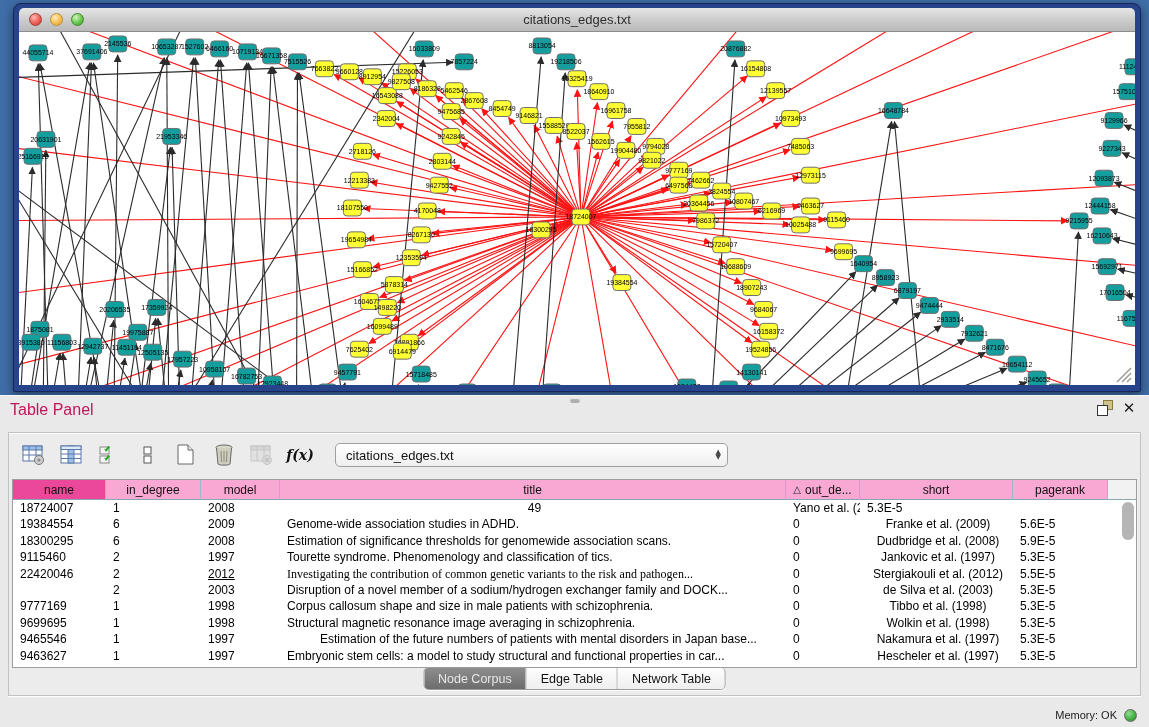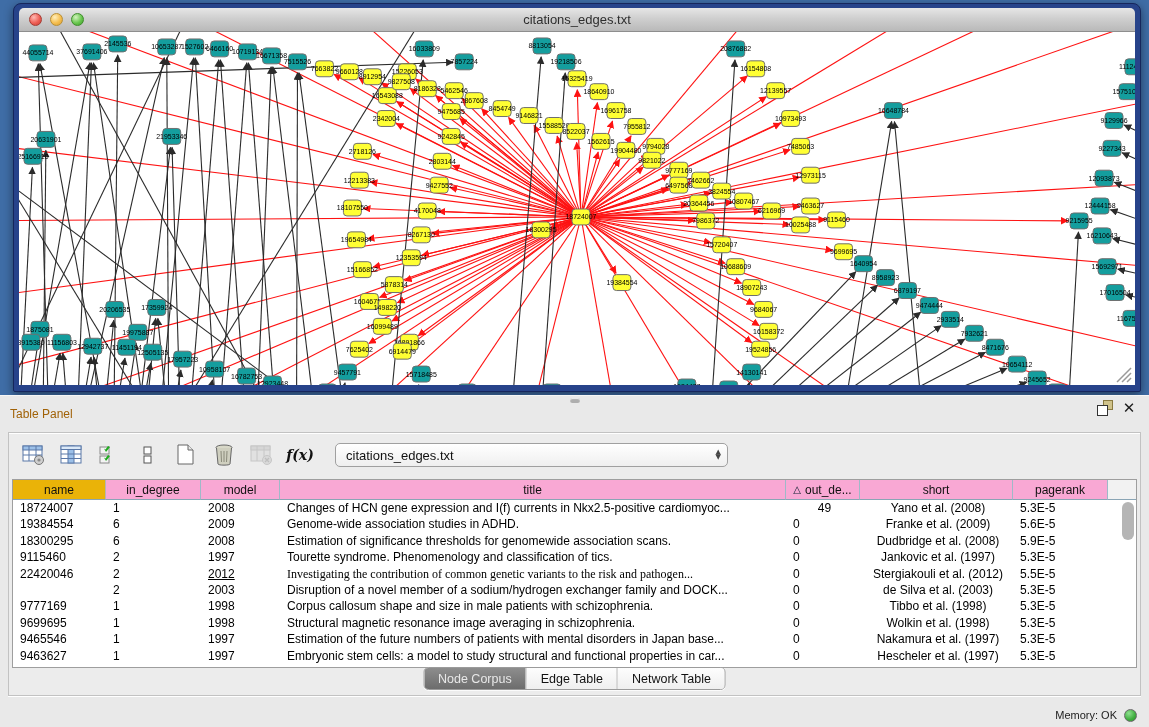--- a/index.html
+++ b/index.html
@@ -15,21 +15,21 @@
   .tl{width:13px;height:13px;border-radius:50%;margin-left:8px;box-sizing:border-box;}
   .tl.red{background:radial-gradient(circle at 35% 30%,#ffb9b2,#ee5f55 55%,#c93c32);border:1px solid #a53b33;margin-left:10px;}
   .tl.yel{background:radial-gradient(circle at 35% 30%,#ffeebb,#f6be4f 55%,#d89e33);border:1px solid #b98f35;}
   .tl.grn{background:radial-gradient(circle at 35% 30%,#d2f2bd,#69c74f 55%,#3f9a2b);border:1px solid #3e8d2b;}
   .win-title{position:absolute;left:0;right:0;text-align:center;font-size:13px;color:#2e2e2e;}
   .canvas{flex:1;background:#ffffff;position:relative;overflow:hidden;}
   .canvas svg{position:absolute;left:0;top:0;width:100%;height:100%;}
   
   .table-panel{position:absolute;left:0;top:395px;width:1149px;height:332px;background:#e9e9e9;border-top:1px solid #f6f6f6;}
   .panel-head{position:relative;height:24px;}
-  .panel-title{position:absolute;left:10px;top:5px;font-size:12px;color:#a16207;margin-top:6px;}
+  .panel-title{position:absolute;left:10px;top:5px;font-size:16px;color:#be185d;}
   .splitter-notch{position:absolute;left:50%;top:2px;transform:translateX(-50%);width:10px;height:5px;border-radius:3px;background:#aeaeae;box-shadow:inset 0 1px 1px rgba(255,255,255,.8);cursor:row-resize;}
   .panel-btn{position:absolute;top:4px;width:16px;height:16px;cursor:pointer;}
   .float-btn{right:36px;}
   .float-btn .sq1{position:absolute;left:6px;top:0;width:8px;height:8px;border:1px solid #8a7a40;background:#cfc28a;}
   .float-btn .sq2{position:absolute;left:0;top:5px;width:9px;height:9px;border:1px solid #333;background:#fff;}
   .close-btn{right:12px;font-size:15px;font-weight:bold;color:#1a1a1a;font-family:"DejaVu Sans",sans-serif;line-height:16px;text-align:center;}
   .content-box{position:absolute;left:8px;top:36px;width:1133px;height:264px;box-sizing:border-box;
     background:#ececec;border:1px solid #c2c2c2;box-shadow:inset 0 1px 0 #fff,0 1px 0 #fff;}
   
   .toolbar{position:absolute;left:0;top:0;height:44px;width:100%;display:flex;align-items:center;}
@@ -39,21 +39,21 @@
   .fx-glyph{font-family:"DejaVu Serif",serif;font-style:italic;font-weight:bold;font-size:14px;color:#111;}
   .combo{margin-left:20px;width:393px;height:24px;box-sizing:border-box;border:1px solid #a0a0a0;border-radius:5px;
     background:linear-gradient(#ffffff,#efefef);display:flex;align-items:center;padding:0 6px 0 10px;cursor:pointer;box-shadow:inset 0 1px 0 #fff;}
   .combo-value{flex:1;font-size:13px;color:#111;}
   .combo-arrows{display:flex;flex-direction:column;line-height:5px;font-size:7px;color:#444;font-family:"DejaVu Sans",sans-serif;text-align:center;}
   
   .table-wrap{position:absolute;left:3px;top:46px;width:1125px;height:189px;box-sizing:border-box;background:#fff;border:1px solid #9e9e9e;overflow:hidden;}
   .grid-row{display:grid;grid-template-columns:93px 95px 79px 506px 74px 153px 95px 1fr;}
   .thead .cell{height:20px;box-sizing:border-box;background:#f9a8d4;border-right:1px solid #9fb9c8;border-bottom:1px solid #8aa5b5;
     font-size:12px;color:#111;display:flex;align-items:center;justify-content:center;cursor:pointer;}
-  .thead .cell.sel{background:#eab308;border-right:1px solid #b5b5b5;}
+  .thead .cell.sel{background:#ec4899;border-right:1px solid #b5b5b5;}
   .thead .cell.filler{background:#f2f2f2;border-right:none;cursor:default;}
   .tbody .grid-row{height:16.4px;cursor:default;}
   .tbody .cell{font-size:12px;color:#000;white-space:nowrap;overflow:hidden;padding:1px 4px 0 7px;box-sizing:border-box;}
   .sort-glyph{font-family:"DejaVu Sans",sans-serif;font-size:10px;margin-right:4px;color:#123;}
   .vscroll{position:absolute;right:2px;top:22px;width:12px;height:160px;}
   .vthumb{position:absolute;left:0;top:0;width:12px;height:38px;border-radius:6px;background:#b5b5b5;cursor:pointer;}
   
   .tabs{position:absolute;left:50%;bottom:5px;transform:translateX(-50%);display:flex;height:21px;
     border:1px solid #9b9b9b;border-radius:5px;overflow:hidden;background:#f7f7f7;box-shadow:0 1px 0 rgba(255,255,255,.8);}
   .tab{padding:0 14px;font-size:12.5px;display:flex;align-items:center;color:#111;cursor:pointer;border-left:1px solid #bdbdbd;background:linear-gradient(#fdfdfd,#efefef);}
@@ -874,21 +874,20 @@
             <div class="cell"><span class="sort-glyph">△</span>out_de...</div>
             <div class="cell">short</div>
             <div class="cell">pagerank</div>
             <div class="cell filler"></div>
           </div>
         <div class="tbody" id="tbody">
             <div class="grid-row">
               <div class="cell" style="text-align: left;">18724007</div>
               <div class="cell" style="text-align: left;">1</div>
               <div class="cell" style="text-align: left;">2008</div>
-              <div class="cell" style="text-align: left;">Changes of HCN gene expression and I(f) currents in Nkx2.5-positive cardiomyoc...</div>
               <div class="cell" style="text-align: center;">49</div>
               <div class="cell" style="text-align: center;">Yano et al. (2008)</div>
               <div class="cell" style="text-align: left;">5.3E-5</div>
               <div class="cell"></div>
             </div>
             <div class="grid-row">
               <div class="cell" style="text-align: left;">19384554</div>
               <div class="cell" style="text-align: left;">6</div>
               <div class="cell" style="text-align: left;">2009</div>
               <div class="cell" style="text-align: left;">Genome-wide association studies in ADHD.</div>
@@ -954,21 +953,21 @@
               <div class="cell" style="text-align: left;">Structural magnetic resonance image averaging in schizophrenia.</div>
               <div class="cell" style="text-align: left;">0</div>
               <div class="cell" style="text-align: center;">Wolkin et al. (1998)</div>
               <div class="cell" style="text-align: left;">5.3E-5</div>
               <div class="cell"></div>
             </div>
             <div class="grid-row">
               <div class="cell" style="text-align: left;">9465546</div>
               <div class="cell" style="text-align: left;">1</div>
               <div class="cell" style="text-align: left;">1997</div>
-              <div class="cell" style="text-align: left;">Estimation of the future numbers of patients with mental disorders in Japan base...</div>
+              <div class="cell" style="text-align: left; margin-left: 33px;">Estimation of the future numbers of patients with mental disorders in Japan base...</div>
               <div class="cell" style="text-align: left;">0</div>
               <div class="cell" style="text-align: center;">Nakamura et al. (1997)</div>
               <div class="cell" style="text-align: left;">5.3E-5</div>
               <div class="cell"></div>
             </div>
             <div class="grid-row">
               <div class="cell" style="text-align: left;">9463627</div>
               <div class="cell" style="text-align: left;">1</div>
               <div class="cell" style="text-align: left;">1997</div>
               <div class="cell" style="text-align: left;">Embryonic stem cells: a model to study structural and functional properties in car...</div>

